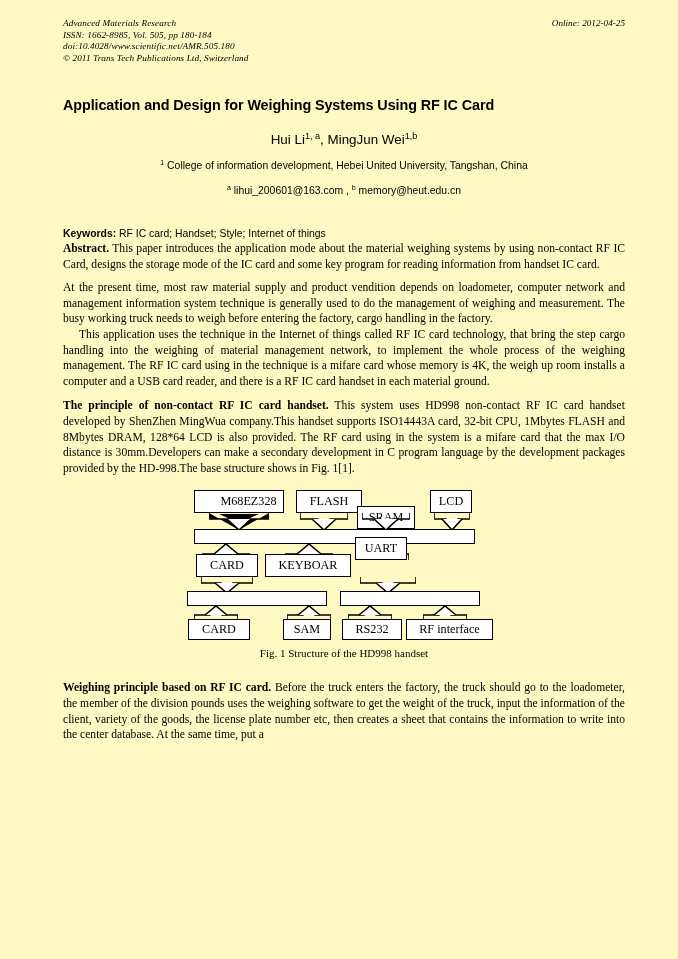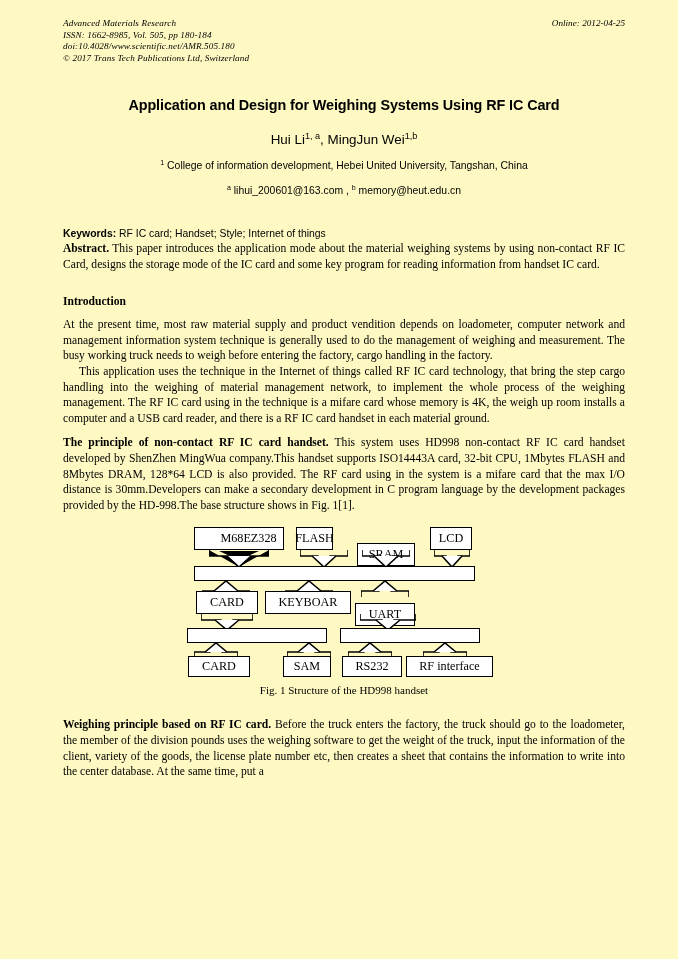--- a/index.html
+++ b/index.html
@@ -26,21 +26,21 @@
     letter-spacing:.1px;
   }
   .jheader .online{
     position:absolute; right:0; top:18px;
     font-style:italic; font-size:9.2px; line-height:11.6px;
   }
 
   
   h1.title{
     font-family:"Liberation Sans", sans-serif;
-    font-size:14.4px; font-weight:bold; text-align:center;
+    font-size:14.4px; font-weight:bold; text-align:left;
     margin:22px 0 0 0; line-height:18px; letter-spacing:-.1px;
   }
   .authors{
     font-family:"Liberation Sans", sans-serif;
     font-size:13.4px; text-align:center; margin-top:17px; line-height:17px;
   }
   .affil{
     font-family:"Liberation Sans", sans-serif;
     font-size:10.4px; text-align:center; margin-top:11px; line-height:14px;
   }
@@ -100,21 +100,21 @@
 <body>
 
 <div class="page">
   <div class="content">
 
     <div class="jheader">
       <div class="left">
         <div>Advanced Materials Research</div>
         <div>ISSN: 1662-8985, Vol. 505, pp 180-184</div>
         <div>doi:10.4028/www.scientific.net/AMR.505.180</div>
-        <div>© 2017 Trans Tech Publications Ltd, Switzerland</div>
+        <div>© 2011 Trans Tech Publications Ltd, Switzerland</div>
       </div>
       <div class="online">Online: 2012-04-25</div>
     </div>
 
     <h1 class="title">Application and Design for Weighing Systems Using RF IC Card</h1>
 
     <div class="authors">
       <span>Hui Li</span><sup>1, a</sup><span>, </span><span>MingJun Wei</span><sup>1,b</sup>
     </div>
 
@@ -127,33 +127,32 @@
     </div>
 
     <div class="keywords">
       <b>Keywords:</b><span> RF IC card; Handset; Style; Internet of things</span>
     </div>
 
     <div class="abstract">
       <b>Abstract.</b><span> This paper introduces the application mode about the material weighing systems by using non-contact RF IC Card, designs the storage mode of the IC card and some key program for reading information from handset IC card.</span>
     </div>
 
-    <h2 class="sec">Introduction</h2>
     <p class="body">At the present time, most raw material supply and product vendition depends on loadometer, computer network and management information system technique is generally used to do the management of weighing and measurement. The busy working truck needs to weigh before entering the factory, cargo handling in the factory.</p>
     <p class="body indent">This application uses the technique in the Internet of things called RF IC card technology, that bring the step cargo handling into the weighing of material management network, to implement the whole process of the weighing management. The RF IC card using in the technique is a mifare card whose memory is 4K, the weigh up room installs a computer and a USB card reader, and there is a RF IC card handset in each material ground.</p>
 
     <p class="runin">
       <b>The principle of non-contact RF IC card handset.</b><span> This system uses HD998 non-contact RF IC card handset developed by ShenZhen MingWua company.This handset supports ISO14443A card, 32-bit CPU, 1Mbytes FLASH and 8Mbytes DRAM, 128*64 LCD is also provided. The RF card using in the system is a mifare card that the max I/O distance is 30mm.Developers can make a secondary development in C program language by the development packages provided by the HD-998.The base structure shows in Fig. 1[1].</span>
     </p>
 
     <div class="figure">
       <div class="fig-canvas">
 
         <div class="fig-box" style="left:131px; top:2px; width:90px; height:23px;padding-left:19px;">M68EZ328</div>
-        <div class="fig-box" style="left:233px; top:2px; width:37px; height:23px;">FLASH</div>
+        <div class="fig-box" style="left:233px; top:2px; width:66px; height:23px;">FLASH</div>
         <div class="fig-box" style="left:294px; top:2px; width:58px; height:23px;margin-top:16px;">SRAM</div>
         <div class="fig-box" style="left:367px; top:2px; width:42px; height:23px;">LCD</div>
 
         <svg class="fig-arrow" style="left:146px; top:25px;" width="60" height="17" viewBox="0 0 60 17">
           <path d="M0 0 L0 6 L21 6 L10 1 L50 1 L39 6 L60 6 L60 0 L30 17 Z" fill="#000" stroke="none"></path>
           <path d="M0 0 L0 6 L24 6 L30 17 L36 6 L60 6 L60 0" fill="none" stroke="#000" stroke-width="1.6"></path>
           <path d="M18 6 L30 17 L42 6" fill="#fff" stroke="#000" stroke-width="1.6"></path>
         </svg>
         <svg class="fig-arrow" style="left:237px; top:25px;" width="48" height="17" viewBox="0 0 48 17">
           <path d="M0 0 L0 6 L18 6 L24 17 L30 6 L48 6 L48 0" fill="none" stroke="#000" stroke-width="1.6"></path>
@@ -178,21 +177,21 @@
           <path d="M0 16 L0 10 L18 10 L24 0 L30 10 L48 10 L48 16" fill="none" stroke="#000" stroke-width="1.6"></path>
           <path d="M12 10 L24 0 L36 10" fill="#fff" stroke="#000" stroke-width="1.6"></path>
         </svg>
         <svg class="fig-arrow" style="left:298px; top:56px;" width="48" height="16" viewBox="0 0 48 16">
           <path d="M0 16 L0 10 L18 10 L24 0 L30 10 L48 10 L48 16" fill="none" stroke="#000" stroke-width="1.6"></path>
           <path d="M12 10 L24 0 L36 10" fill="#fff" stroke="#000" stroke-width="1.6"></path>
         </svg>
 
         <div class="fig-box" style="left:133px; top:66px; width:62px; height:23px;">CARD</div>
         <div class="fig-box" style="left:202px; top:66px; width:86px; height:23px;">KEYBOAR</div>
-        <div class="fig-box" style="left:292px; top:78px; width:60px; height:23px;">UART</div>
+        <div class="fig-box" style="left:292px; top:49px; width:52px; height:23px;">UART</div>
 
         <svg class="fig-arrow" style="left:138px; top:89px;" width="52" height="16" viewBox="0 0 52 16">
           <path d="M0 0 L0 6 L20 6 L26 16 L32 6 L52 6 L52 0" fill="none" stroke="#000" stroke-width="1.6"></path>
           <path d="M14 6 L26 16 L38 6" fill="#fff" stroke="#000" stroke-width="1.6"></path>
         </svg>
         <svg class="fig-arrow" style="left:297px; top:89px;" width="56" height="16" viewBox="0 0 56 16">
           <path d="M0 0 L0 6 L22 6 L28 16 L34 6 L56 6 L56 0" fill="none" stroke="#000" stroke-width="1.6"></path>
           <path d="M16 6 L28 16 L40 6" fill="#fff" stroke="#000" stroke-width="1.6"></path>
         </svg>
 

